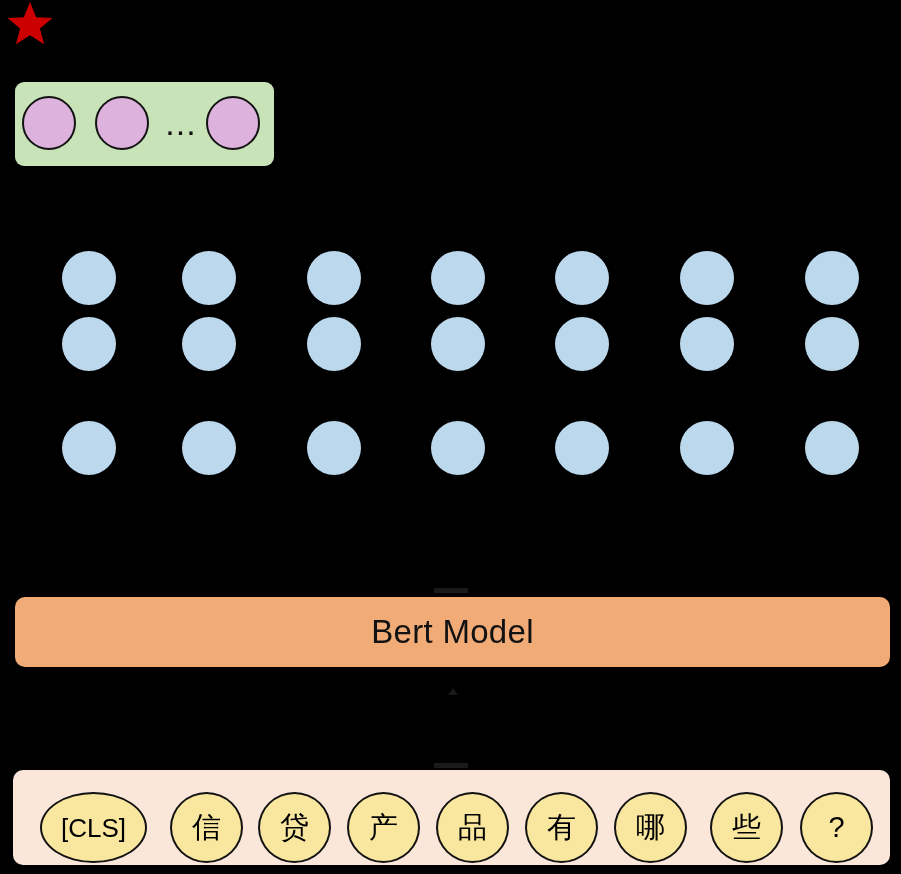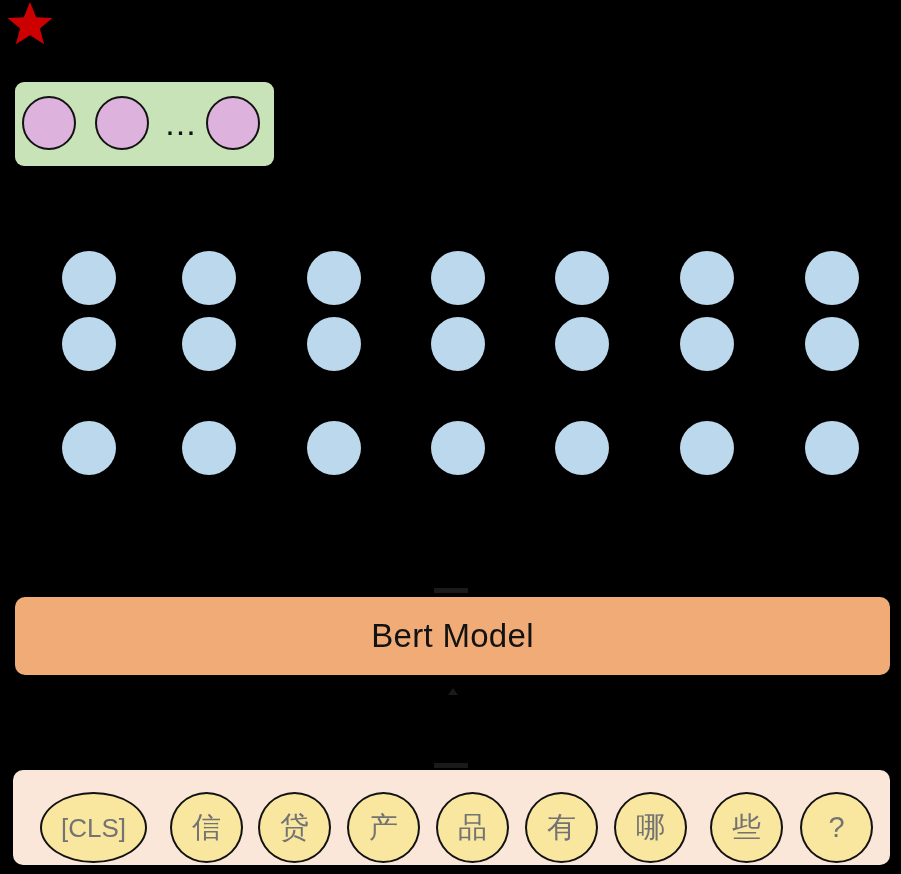--- a/index.html
+++ b/index.html
@@ -75,21 +75,21 @@
     border-radius: 50%;
     background: #bcd8ed;
   }
 
   
   .bert-block {
     position: absolute;
     left: 15px;
     top: 597px;
     width: 875px;
-    height: 78px;
+    height: 70px;
     background: #f0ab77;
     border-radius: 10px;
     display: flex;
     align-items: center;
     justify-content: center;
     box-sizing: border-box;
   }
   .bert-label {
     font-family: "Liberation Sans", sans-serif;
     font-size: 33px;
@@ -140,21 +140,21 @@
     position: absolute;
     top: 792px;
     height: 71px;
     background: #fae79f;
     border: 2.5px solid #121212;
     border-radius: 50%;
     box-sizing: border-box;
     display: flex;
     align-items: center;
     justify-content: center;
-    color: #737373;
+    color: #000000;
   }
   .token-node .token-text {
     font-family: "Liberation Sans", sans-serif;
     line-height: 1;
   }
   .token-node.wide { width: 107px; }
   .token-node.wide .token-text { font-size: 26px; }
   .token-node.narrow { width: 73px; }
   .token-node.narrow .token-text { font-size: 29px; }
 </style>

